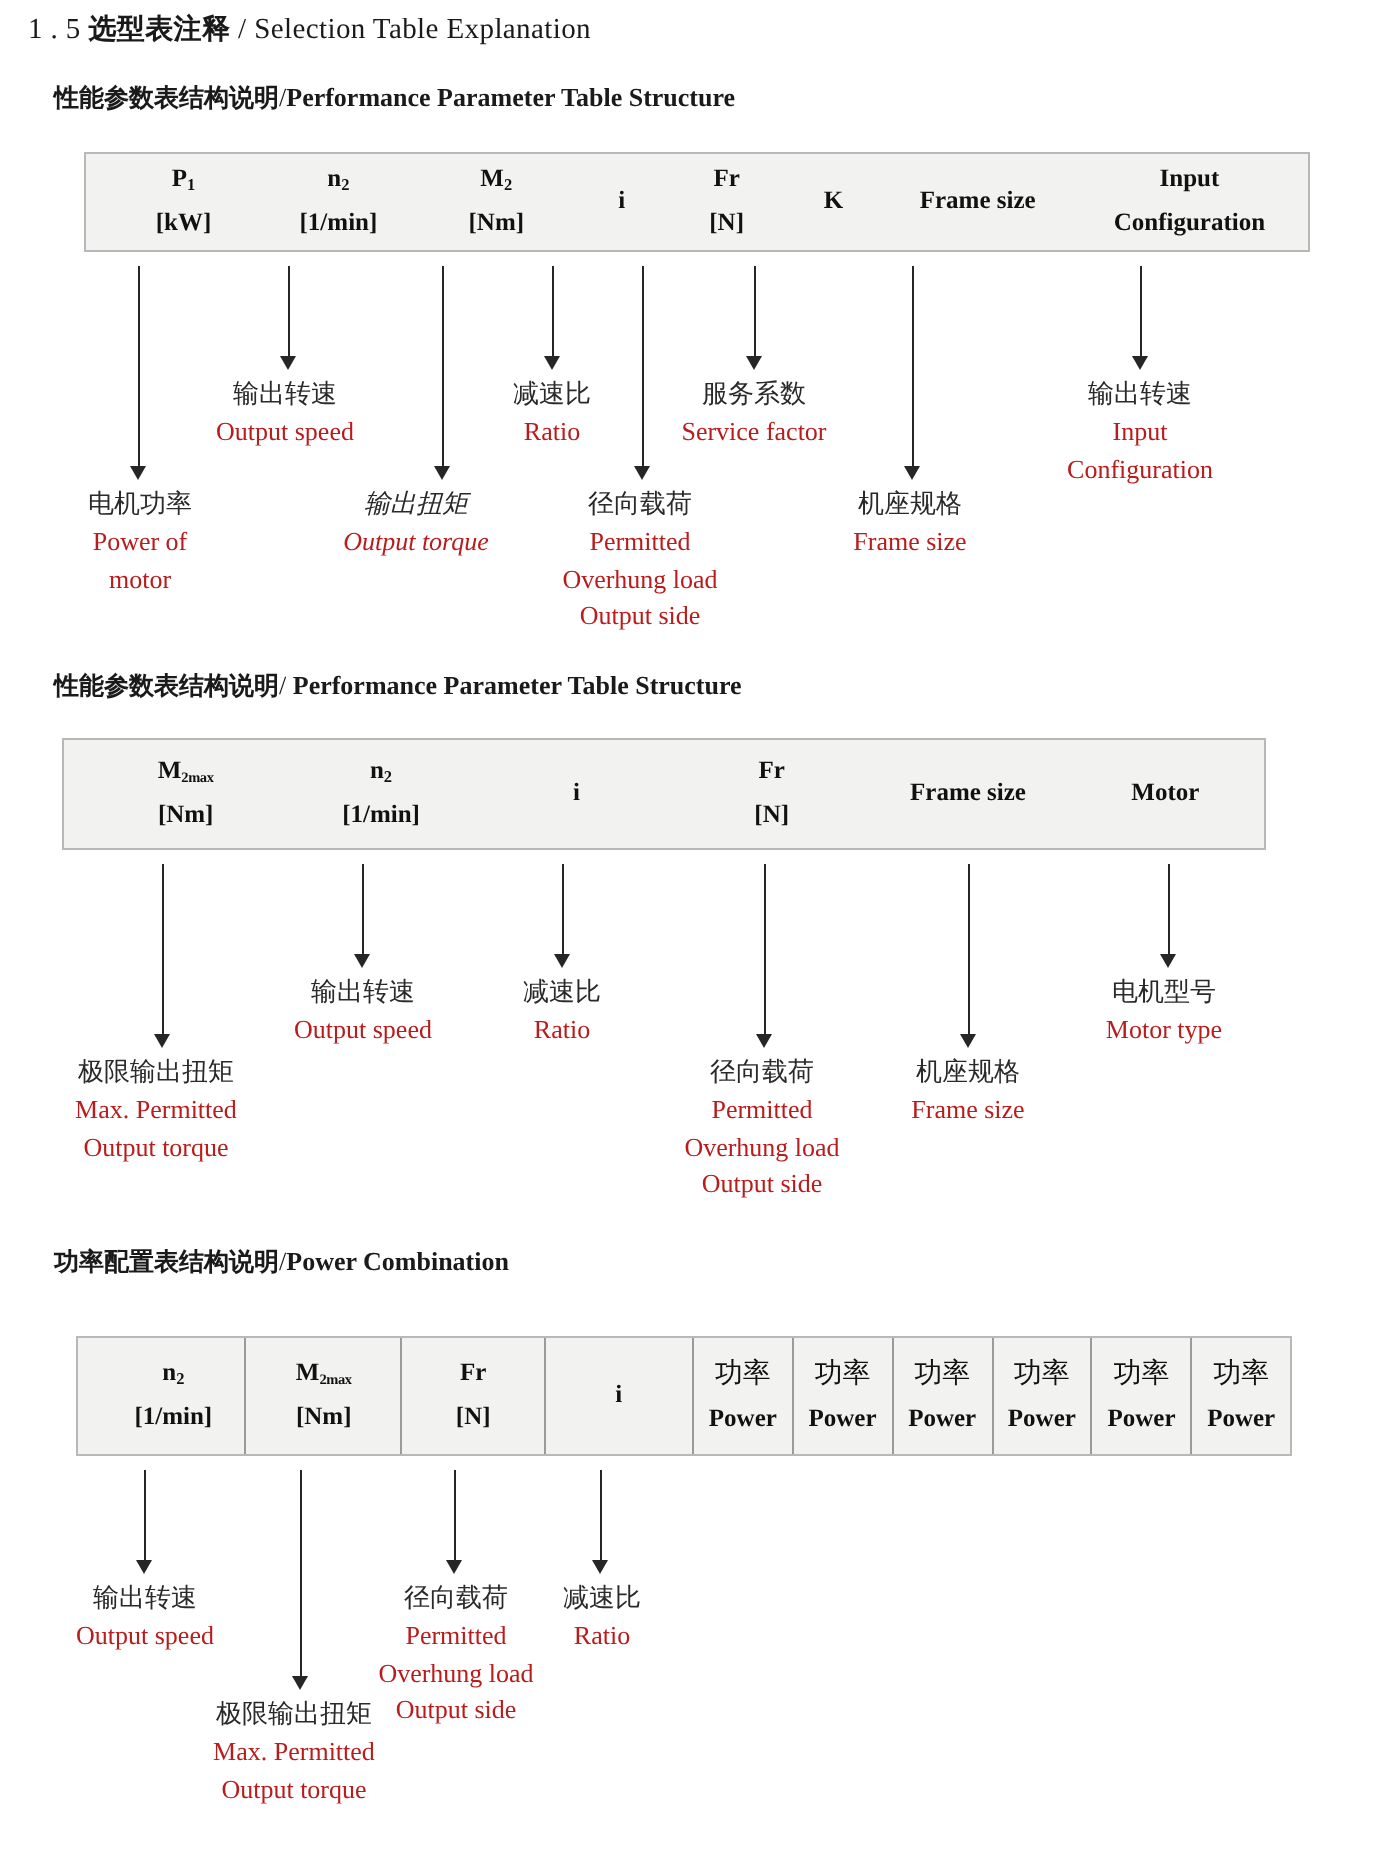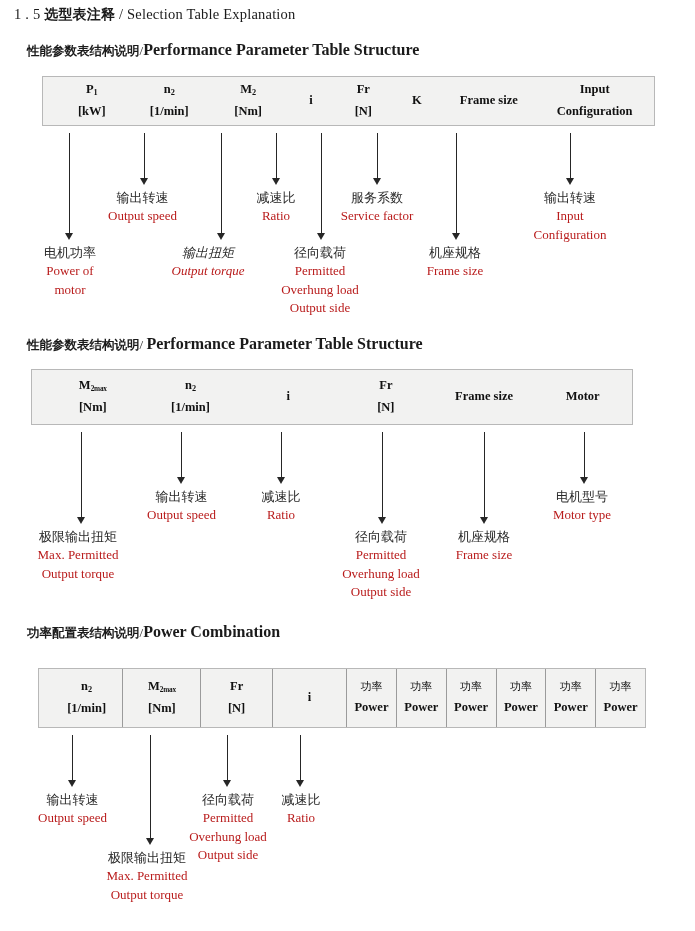--- a/index.html
+++ b/index.html
@@ -42,21 +42,21 @@
   }
   .section-head .cn {
     font-family: "DejaVu Sans", sans-serif;
     font-weight: bold;
     font-size: 12.5px;
   }
   .section-head .sep { font-family: "Liberation Serif", serif; }
   .section-head .en {
     font-family: "Liberation Serif", serif;
     font-weight: bold;
-    font-size: 16px;
+    font-size: 13px;
   }
 
   
   .tbl {
     position: absolute;
     background: #f2f2f1;
     border: 1px solid #b8b8b8;
     box-sizing: border-box;
     display: flex;
     padding-left: 12px;
@@ -72,21 +72,21 @@
     font-size: 12.5px;
     line-height: 1.75;
     color: #111;
     text-align: center;
   }
   .tbl.gridded .cell + .cell { border-left: 1px solid #9b9b9b; }
   .cell .l1, .cell .l2 { white-space: nowrap; }
   .cell .cnhd {
     font-family: "DejaVu Sans", sans-serif;
     font-weight: normal;
-    font-size: 11px;
+    font-size: 14px;
   }
   sub {
     font-size: 0.66em;
     vertical-align: baseline;
     position: relative;
     bottom: -0.22em;
   }
   .tiny-sub {
     font-size: 0.58em;
     vertical-align: baseline;

